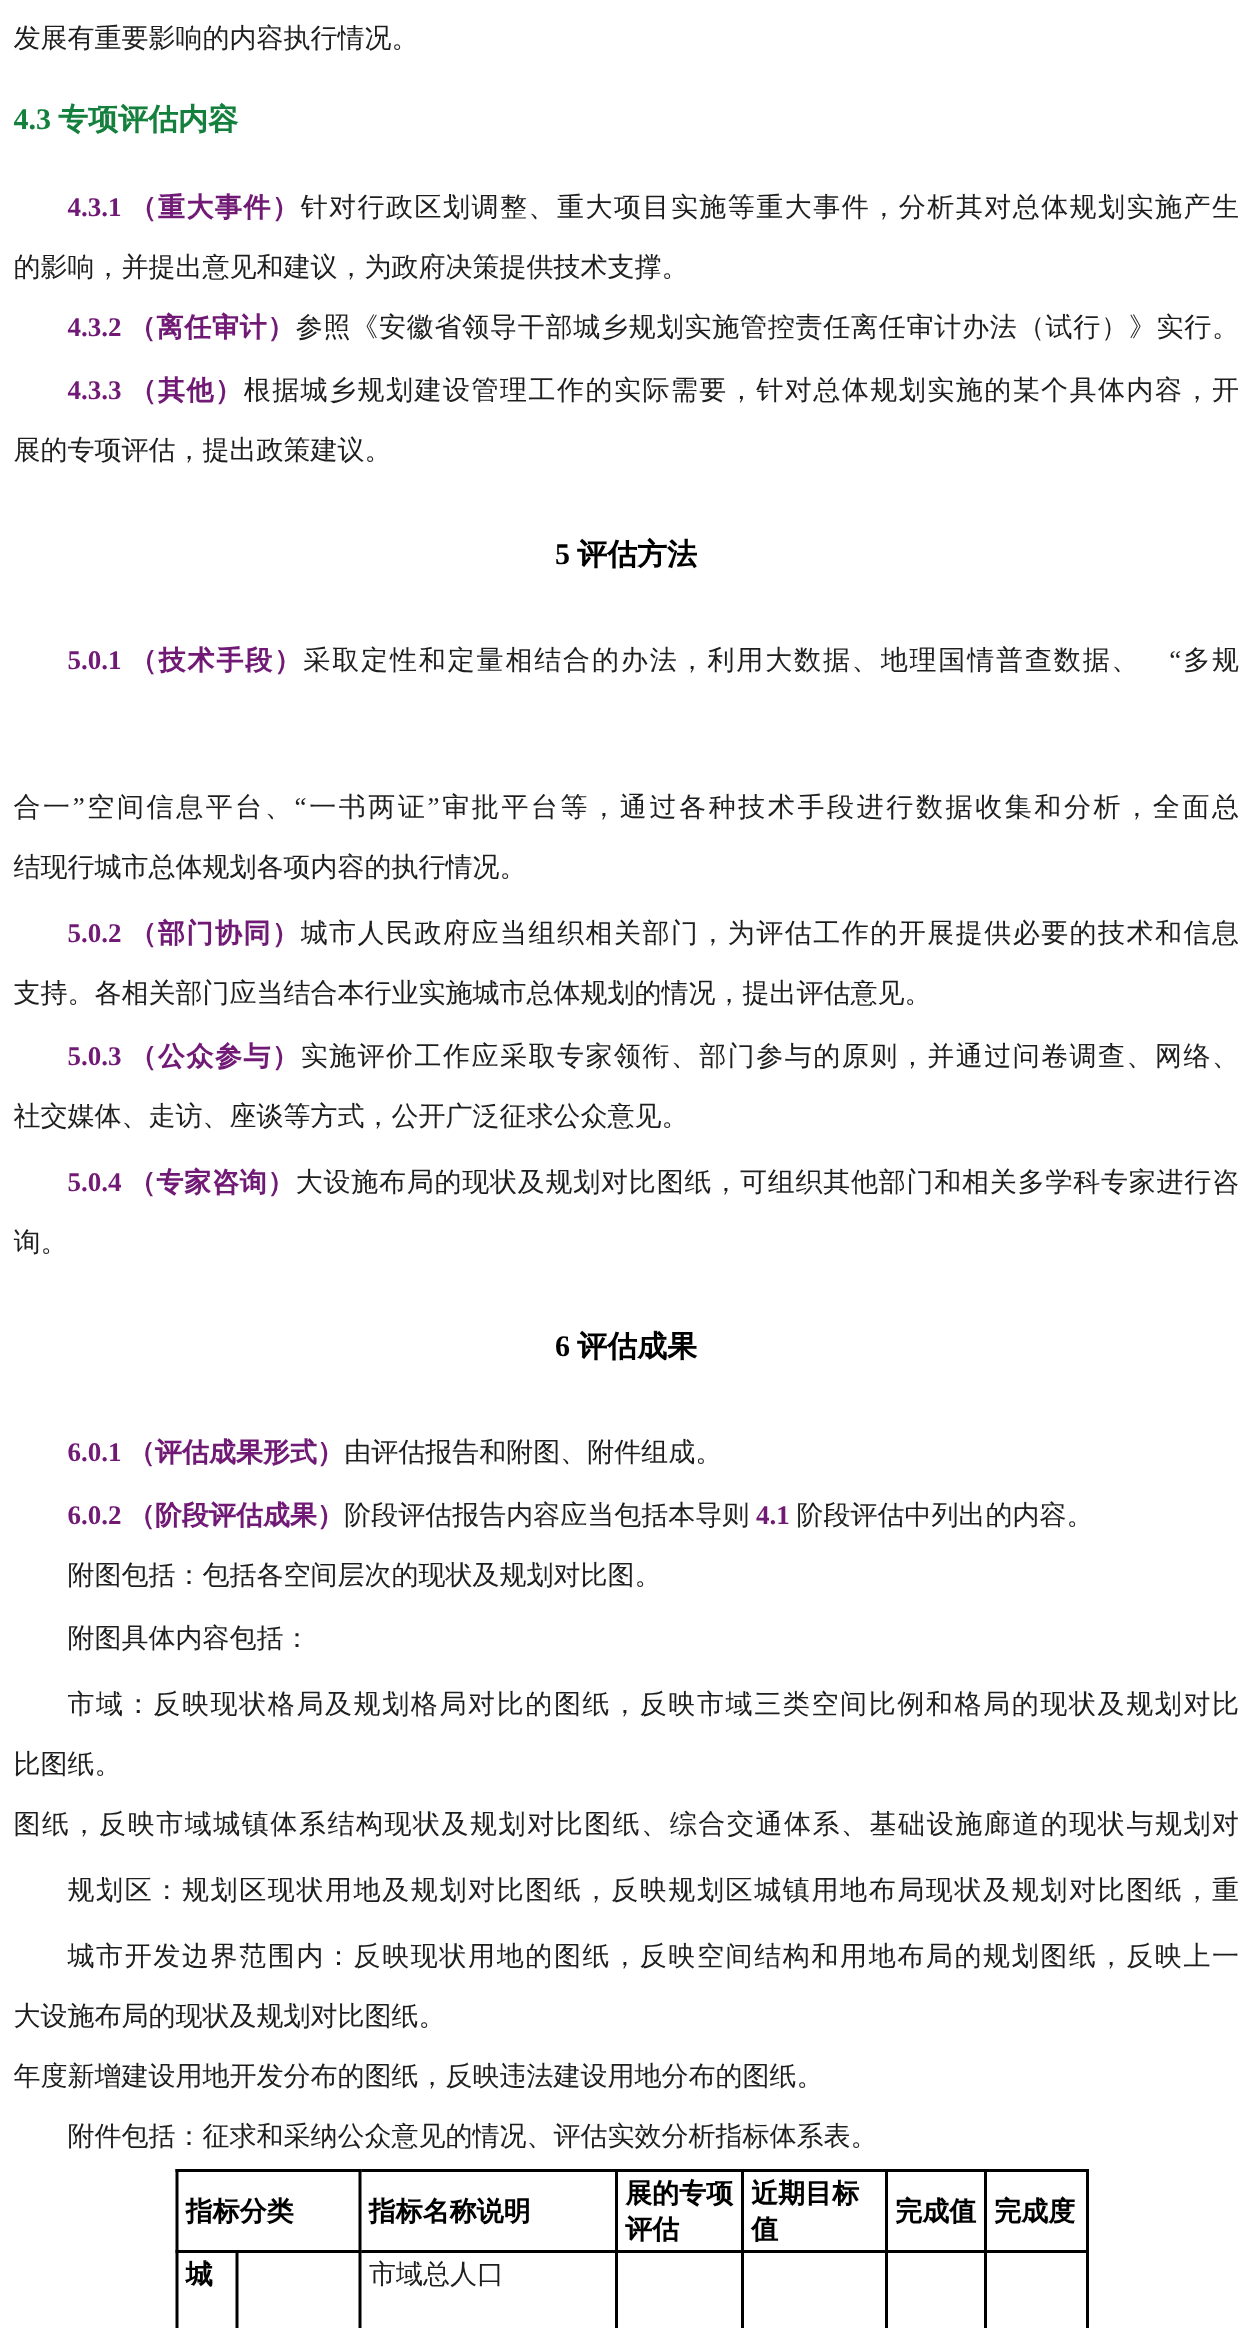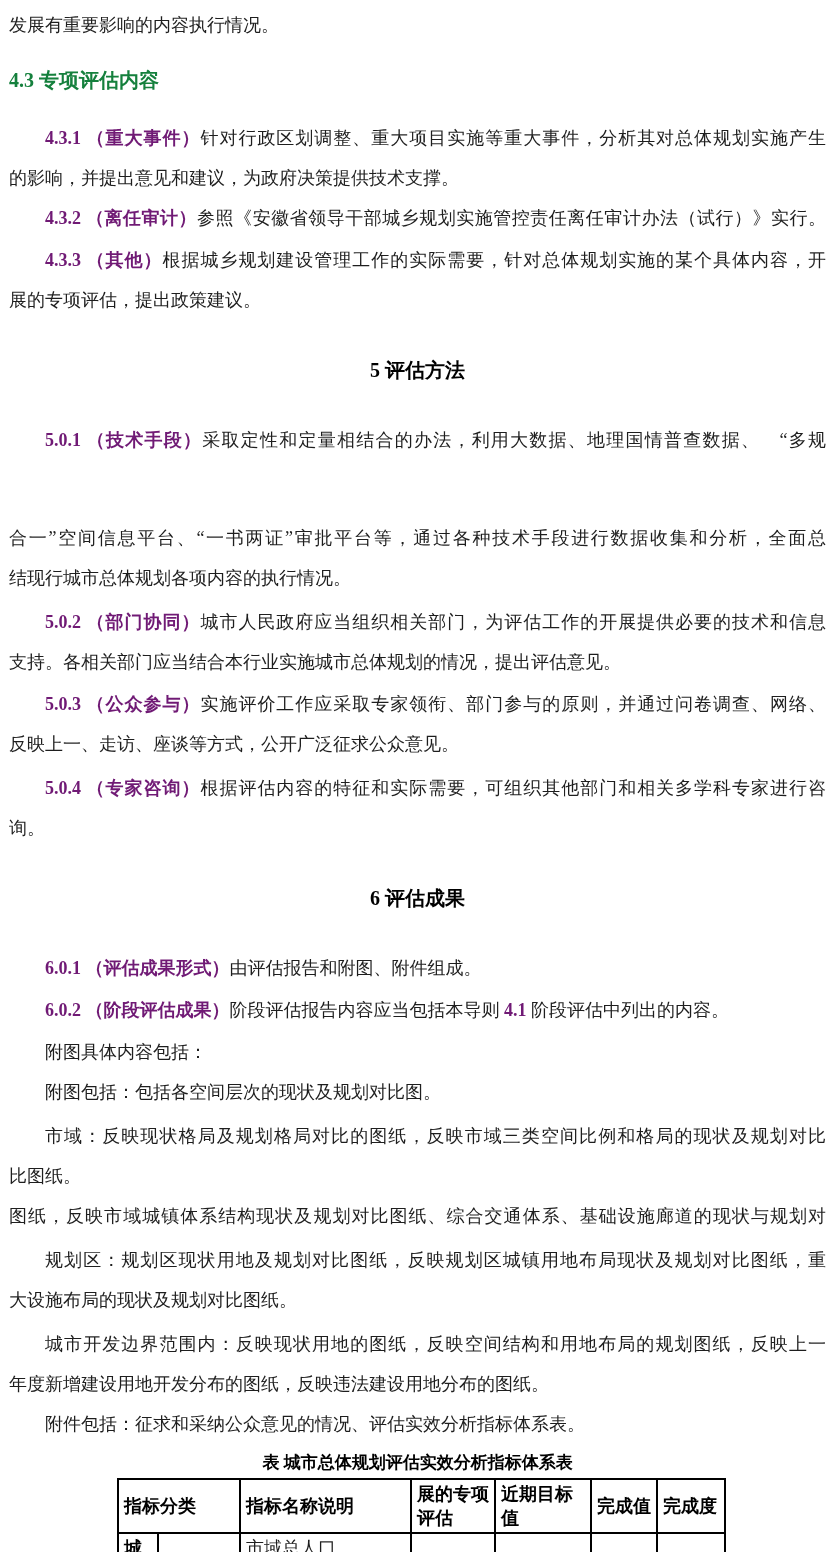--- a/index.html
+++ b/index.html
@@ -69,48 +69,47 @@
   <div class="ln ctr" style="margin-top:30px"><span>5 评估方法</span></div>
 
   <div class="ln ind full" style="margin-top:30px"><span class="b">5.0.1 （技术手段）</span><span>采取定性和定量相结合的办法，利用大数据、地理国情普查数据、　“多规</span></div>
   <div class="ln full" style="margin-top:58px"><span>合一”空间信息平台、“一书两证”审批平台等，通过各种技术手段进行数据收集和分析，全面总</span></div>
   <div class="ln"><span>结现行城市总体规划各项内容的执行情况。</span></div>
 
   <div class="ln ind full" style="margin-top:4px"><span class="b">5.0.2 （部门协同）</span><span>城市人民政府应当组织相关部门，为评估工作的开展提供必要的技术和信息</span></div>
   <div class="ln"><span>支持。各相关部门应当结合本行业实施城市总体规划的情况，提出评估意见。</span></div>
 
   <div class="ln ind full" style="margin-top:2px"><span class="b">5.0.3 （公众参与）</span><span>实施评价工作应采取专家领衔、部门参与的原则，并通过问卷调查、网络、</span></div>
-  <div class="ln"><span>反映上一、走访、座谈等方式，公开广泛征求公众意见。</span></div>
+  <div class="ln"><span>社交媒体、走访、座谈等方式，公开广泛征求公众意见。</span></div>
 
-  <div class="ln ind full" style="margin-top:4px"><span class="b">5.0.4 （专家咨询）</span><span>根据评估内容的特征和实际需要，可组织其他部门和相关多学科专家进行咨</span></div>
+  <div class="ln ind full" style="margin-top:4px"><span class="b">5.0.4 （专家咨询）</span><span>大设施布局的现状及规划对比图纸，可组织其他部门和相关多学科专家进行咨</span></div>
   <div class="ln"><span>询。</span></div>
 
   <div class="ln ctr" style="margin-top:30px"><span>6 评估成果</span></div>
 
   <div class="ln ind" style="margin-top:30px"><span class="b">6.0.1 （评估成果形式）</span><span>由评估报告和附图、附件组成。</span></div>
 
   <div class="ln ind" style="margin-top:2px"><span class="b">6.0.2 （阶段评估成果）</span><span>阶段评估报告内容应当包括本导则 </span><span class="b">4.1</span><span> 阶段评估中列出的内容。</span></div>
 
+  <div class="ln ind"><span>附图包括：包括各空间层次的现状及规划对比图。</span></div>
+
   <div class="ln ind" style="margin-top:2px"><span>附图具体内容包括：</span></div>
-
-  <div class="ln ind"><span>附图包括：包括各空间层次的现状及规划对比图。</span></div>
 
   <div class="ln ind full" style="margin-top:4px"><span>市域：反映现状格局及规划格局对比的图纸，反映市域三类空间比例和格局的现状及规划对比</span></div>
   <div class="ln"><span>比图纸。</span></div>
   <div class="ln full"><span>图纸，反映市域城镇体系结构现状及规划对比图纸、综合交通体系、基础设施廊道的现状与规划对</span></div>
 
   <div class="ln ind full" style="margin-top:4px"><span>规划区：规划区现状用地及规划对比图纸，反映规划区城镇用地布局现状及规划对比图纸，重</span></div>
+  <div class="ln ind full" style="margin-top:4px"><span>城市开发边界范围内：反映现状用地的图纸，反映空间结构和用地布局的规划图纸，反映上一</span></div>
+
   <div class="ln"><span>大设施布局的现状及规划对比图纸。</span></div>
-
-  <div class="ln ind full" style="margin-top:4px"><span>城市开发边界范围内：反映现状用地的图纸，反映空间结构和用地布局的规划图纸，反映上一</span></div>
   <div class="ln"><span>年度新增建设用地开发分布的图纸，反映违法建设用地分布的图纸。</span></div>
 
   <div class="ln ind"><span>附件包括：征求和采纳公众意见的情况、评估实效分析指标体系表。</span></div>
 
-  <div class="cap" style="margin-top:6px"><span>表 城市总体规划评估实效分析指标体系表</span></div>
 
   <table class="idx" style="margin-top:2px">
     <colgroup>
       <col style="width:40px">
         <col style="width:82px">
         <col style="width:171px">
       <col style="width:84px">
         <col style="width:96px">
         <col style="width:66px">
         <col style="width:68px">

